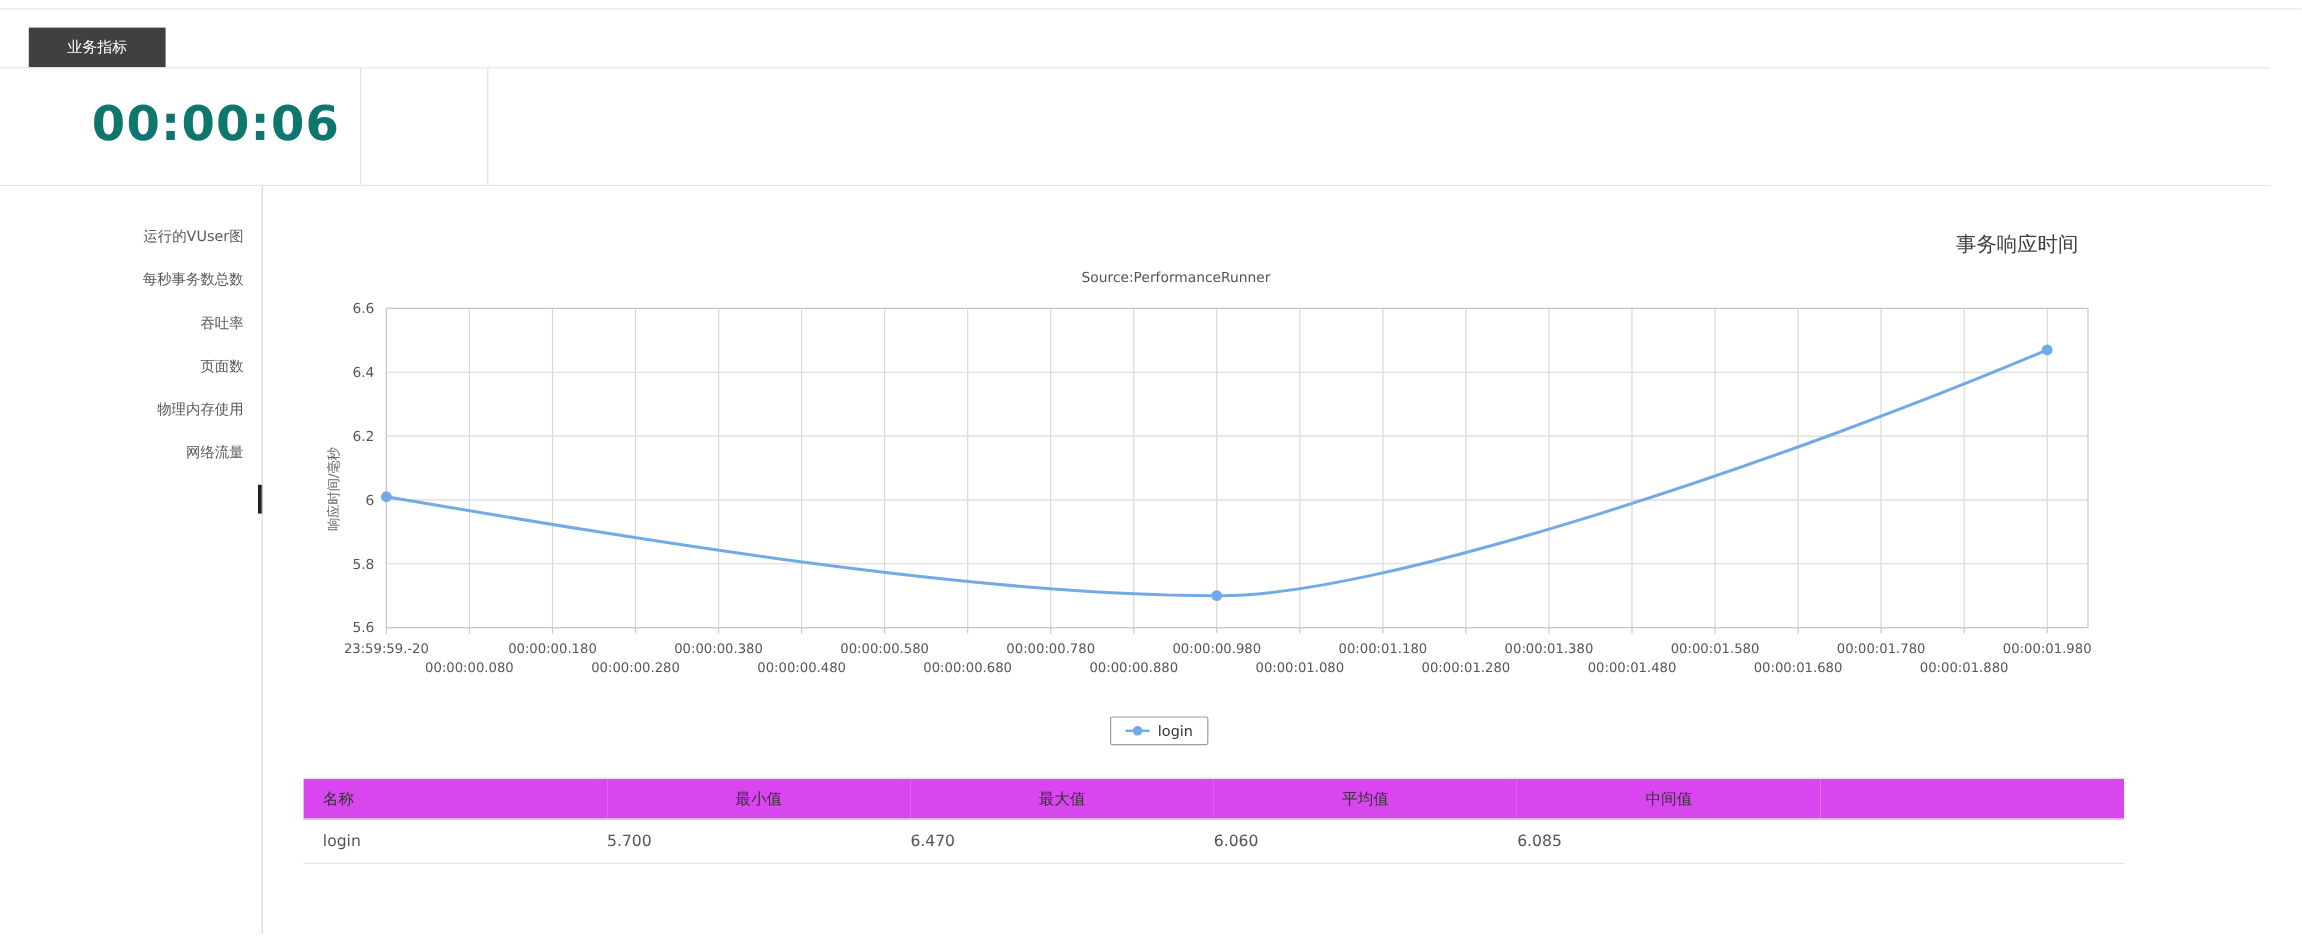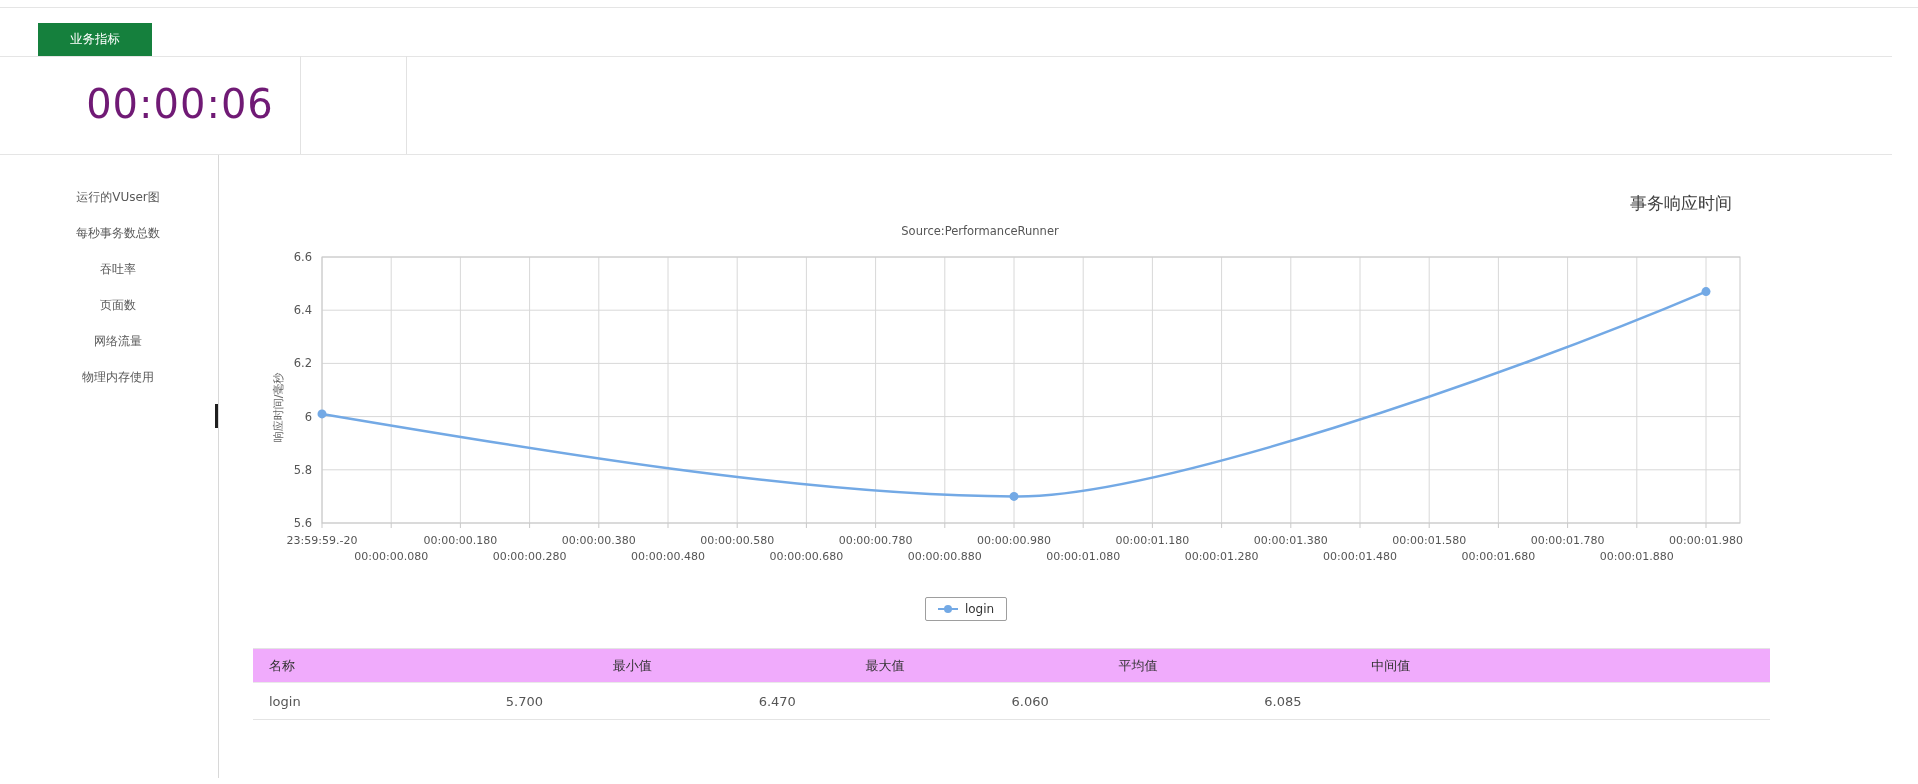--- a/index.html
+++ b/index.html
@@ -7,40 +7,40 @@
     width:1918px;height:784px;position:relative;overflow:hidden;
     background:#ffffff;
     font-family:"DejaVu Sans","Liberation Sans",sans-serif;
     color:#333;
   }
   .hline{position:absolute;height:1px;background:#e5e5e5;}
   .vline{position:absolute;width:1px;background:#e2e2e2;}
 
   
   .tab{
-    position:absolute;left:38px;top:23px;width:114px;height:33px;
-    background:#15803d;color:#ffffff;font-size:12.5px;
+    position:absolute;left:24px;top:23px;width:114px;height:33px;
+    background:#404040;color:#ffffff;font-size:12.5px;
     display:flex;align-items:center;justify-content:center;
     cursor:pointer;user-select:none;
   }
 
   
   .timer{
     position:absolute;left:60px;top:76px;width:240px;height:56px;
-    font-size:40px;color:#701a75;text-align:center;line-height:56px;
-    letter-spacing:1px;font-weight:400;
+    font-size:40px;color:#0f766e;text-align:center;line-height:56px;
+    letter-spacing:1px;font-weight:700;
   }
 
   
   .sidebar{
     position:absolute;left:33px;top:179px;width:170px;
     display:flex;flex-direction:column;
   }
   .side-item{
-    height:36px;display:flex;align-items:center;justify-content:center;
+    height:36px;display:flex;align-items:center;justify-content:flex-end;
     font-size:12px;color:#595959;cursor:pointer;white-space:nowrap;
   }
   .side-item.active{height:42px;font-size:14.5px;color:#3c8edc;}
   .side-indicator{
     position:absolute;left:215px;top:404px;width:4px;height:24px;background:#1f1f1f;
   }
   .side-border{position:absolute;left:218px;top:155px;width:1px;height:623px;background:#d8d8d8;}
 
   
   .chart-title{
@@ -69,21 +69,21 @@
   .legend-marker{position:relative;width:20px;height:10px;}
   .legend-line{position:absolute;left:0;top:4px;width:20px;height:2px;}
   .legend-dot{position:absolute;left:6px;top:1px;width:8px;height:8px;border-radius:50%;}
   .legend-label{font-size:12px;color:#333;}
 
   
   .summary{
     position:absolute;left:253px;top:648px;width:1517px;
     border-collapse:collapse;table-layout:fixed;font-size:13px;
   }
-  .summary thead tr{background:#f0abfc;}
+  .summary thead tr{background:#d946ef;}
   .summary th{
     font-weight:normal;color:#333;height:33px;
     border-top:1px solid #e4e4e4;border-bottom:1px solid #e9e9e9;
     text-align:center;padding:0;
   }
   .summary td{
     color:#555;height:36px;border-bottom:1px solid #e4e4e4;
     text-align:left;padding:0;
   }
   .summary th.first,.summary td.first{text-align:left;padding-left:16px;}
@@ -110,24 +110,24 @@
   <div class="side-item">
       <span>每秒事务数总数</span>
     </div>
   <div class="side-item">
       <span>吞吐率</span>
     </div>
   <div class="side-item">
       <span>页面数</span>
     </div>
   <div class="side-item">
+      <span>物理内存使用</span>
+    </div>
+  <div class="side-item">
       <span>网络流量</span>
-    </div>
-  <div class="side-item">
-      <span>物理内存使用</span>
     </div>
 </div>
 <div class="side-indicator"></div>
 <div class="side-border"></div>
 
 <div class="chart-title">事务响应时间</div>
 <div class="chart-subtitle">Source:PerformanceRunner</div>
 <div class="y-title">响应时间/毫秒</div>
 <svg class="plot-svg" width="1590" height="330">
     <line x1="122" x2="1540" y1="7" y2="7" stroke="#d8d8d8"></line>

